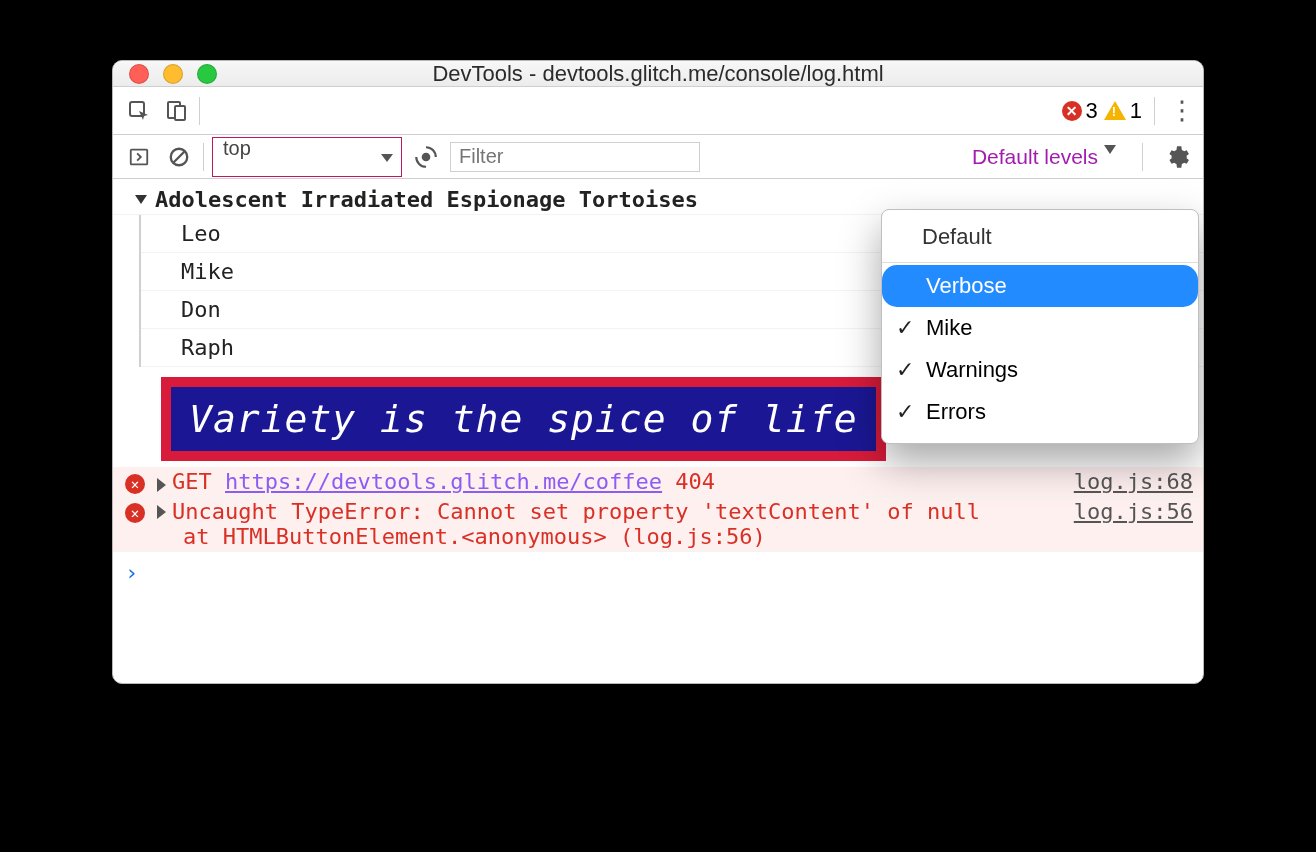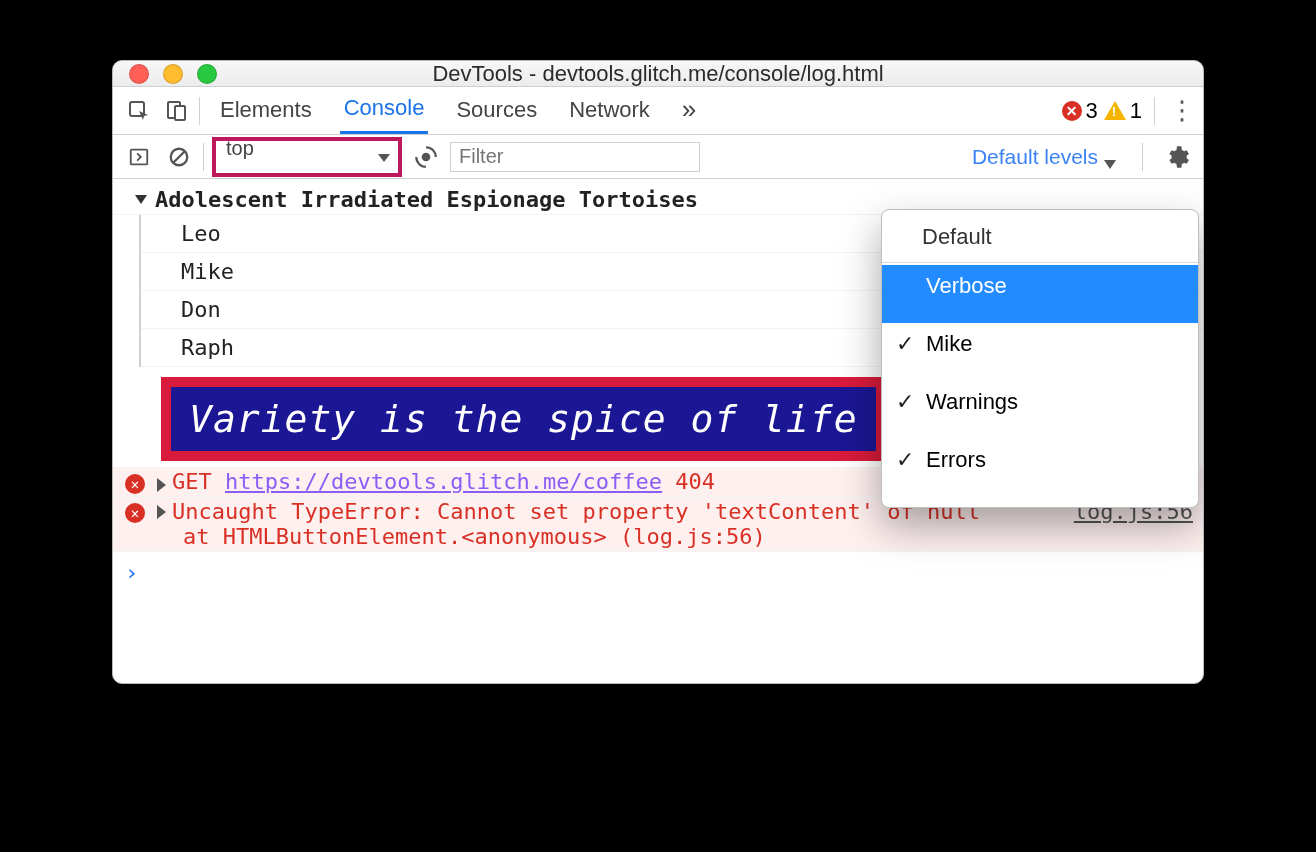--- a/index.html
+++ b/index.html
@@ -73,31 +73,31 @@
   
   .toolbar {
     height: 44px;
     border-bottom:1px solid #cfcfcf;
     display:flex; align-items:center; gap:8px;
     padding: 0 10px 0 10px;
     font-size:20px; color:#444;
     position:relative;
   }
   .ctx {
-    height:40px; border:4px solid #be185d; background:#fff;
+    height:40px; border:1px solid #be185d; background:#fff;
     display:flex; align-items:center; padding:0 30px 16px 10px;
     position:relative; min-width:190px; font-size:20px;
   }
   .ctx::after{content:"";position:absolute;right:8px;top:50%;margin-top:-3px;border-left:6px solid transparent;border-right:6px solid transparent;border-top:8px solid #555;}
   .filter {
     height:30px; border:1px solid #d0d0d0; background:#fff;
     padding:0 8px; font-size:20px; color:#888; width:250px;
     font-family:inherit;
   }
-  .levels { display:flex; align-items:flex-end; gap:6px; font-size:21px; color:#3b82f6; cursor:pointer; white-space:nowrap;}
+  .levels { display:flex; align-items:flex-start; gap:6px; font-size:21px; color:#a21caf; cursor:pointer; white-space:nowrap;}
   .levels .tri { width:0;height:0;border-left:6px solid transparent;border-right:6px solid transparent;border-top:9px solid #555;}
   .gear { width:26px;height:26px; color:#555; }
   
   .consolebody {
     flex:1; overflow:hidden;
     font-family: Menlo, Consolas, monospace;
     font-size:22px; color:#222;
     display:flex; flex-direction:column;
   }
   .row { display:flex; align-items:flex-start; padding:2px 10px; border-bottom:1px solid #f3f3f3; }
@@ -132,21 +132,21 @@
     background:#fff;
     border:1px solid #bfbfbf;
     border-radius:8px;
     box-shadow:0 18px 40px rgba(0,0,0,0.35);
     padding:4px 0 10px;
     font-size:22px;
     z-index:50;
   }
   .menu .head { padding:10px 30px 10px 40px; color:#333;}
   .menu hr { border:none; border-top:1px solid #ddd; margin:2px 0;}
-  .menu .item { padding:8px 18px 24px 14px; display:flex; align-items:center; gap:12px; cursor:pointer;}
+  .menu .item { padding:8px 18px 8px 14px; display:flex; align-items:center; gap:12px; cursor:pointer;border-radius:15px;}
   .menu .item .chk { width:18px; text-align:center; color:#222;}
   .menu .item.sel { background:#228bff; color:#fff;}
   .menu .item.sel .chk { color:#fff;}
   
   svg { display:block; }
 </style>
 </head>
 <body>
 
 <div class="window">
@@ -167,27 +167,20 @@
         <path d="M12 12 L21 16 L17 17 L16 21 Z" fill="#555" stroke="none"></path>
       </svg>
     </div>
     <div class="ico">
       <svg width="24" height="24" viewBox="0 0 24 24" fill="none" stroke="#555" stroke-width="2">
         <rect x="3" y="3" width="12" height="16" rx="1"></rect>
         <rect x="10" y="7" width="10" height="14" rx="1" fill="#fff"></rect>
       </svg>
     </div>
     <div class="sep"></div>
-    <div class="tabs">
-      <div class="tab">Elements</div>
-      <div class="tab active">Console</div>
-      <div class="tab">Sources</div>
-      <div class="tab">Network</div>
-      <div class="tab" style="font-size:26px;">»</div>
-    </div>
     <div class="spacer"></div>
     <div class="counts">
       <div class="errbadge">
         <span class="circle-ico circle-err">✕</span>
         <span>3</span>
       </div>
       <div class="warnbadge">
         <span class="triangle-warn"></span>
         <span>1</span>
       </div>

